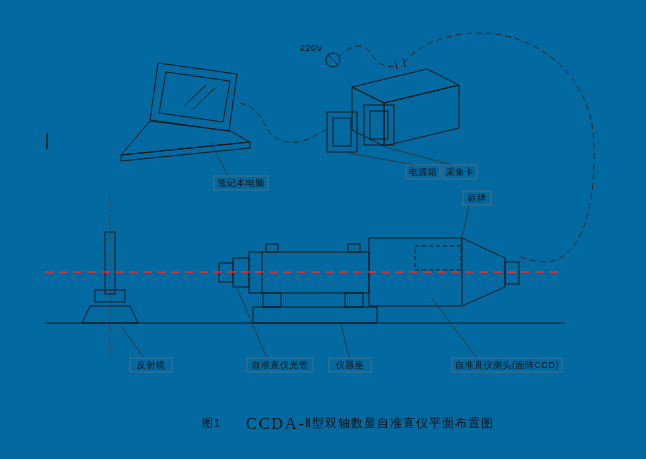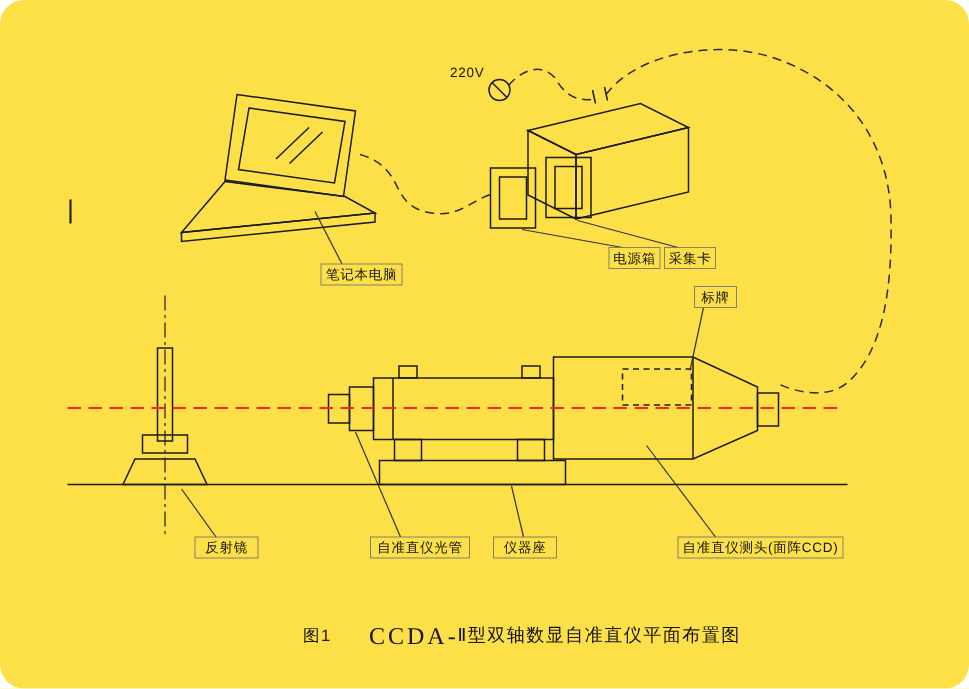--- a/index.html
+++ b/index.html
@@ -1,17 +1,17 @@
 <!DOCTYPE html>
 <html><head>
 <meta charset="utf-8">
 <style>
   html,body{margin:0;padding:0;background:#ffffff;}
-  .stage{position:relative;width:646px;height:459px;background:#fde047;overflow:hidden;
-         font-family:"Liberation Sans",sans-serif;border-radius:16px;}
+  .stage{position:relative;width:646px;height:459px;background:#0369a1;overflow:hidden;
+         font-family:"Liberation Sans",sans-serif;}
   svg{display:block;}
   .ln{fill:none;stroke:#1b1b1b;stroke-width:1;}
   .ln2{fill:none;stroke:#1b1b1b;stroke-width:1.4;}
   .cable{fill:none;stroke:#2a2a2a;stroke-width:1;stroke-dasharray:6 4;}
   .dashrect{fill:none;stroke:#1b1b1b;stroke-width:1;stroke-dasharray:4 3;}
   .cline{fill:none;stroke:#444;stroke-width:1;stroke-dasharray:10 3 2 3;}
   .lbl{font-size:9px;fill:#111;letter-spacing:0.5px;}
   .lblbox{fill:none;stroke:#777;stroke-width:0.6;}
   .leader{fill:none;stroke:#333;stroke-width:0.8;}
   .cap{font-size:11px;fill:#111;letter-spacing:1px;}

